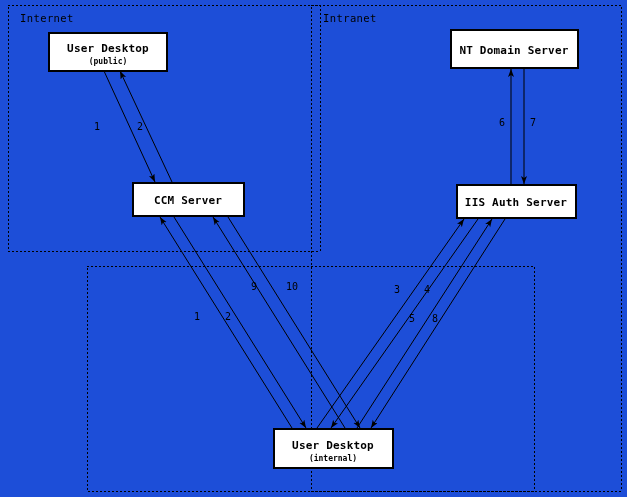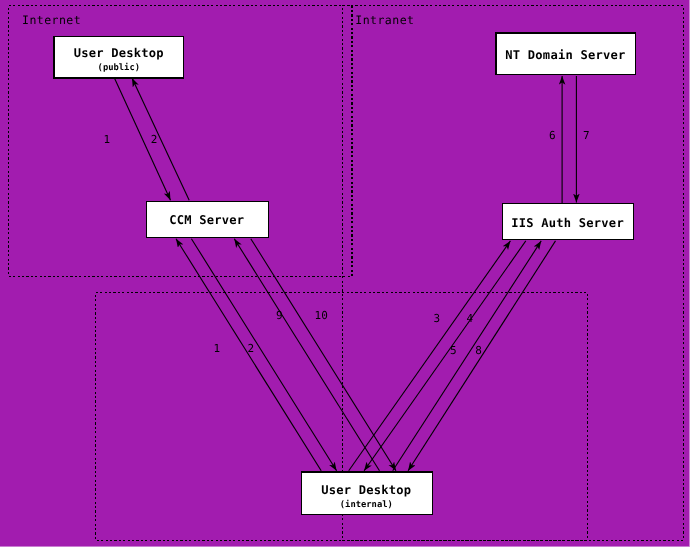--- a/index.html
+++ b/index.html
@@ -10,21 +10,21 @@
   body {
     width: 627px;
     height: 497px;
     font-family: "DejaVu Sans Mono", "Liberation Mono", monospace;
     overflow: hidden;
   }
   #diagram-root {
     position: relative;
     width: 627px;
     height: 497px;
-    background: #a21caf;
+    background: #1d4ed8;
   }
   svg#diagram-svg {
     position: absolute;
     top: 0;
     left: 0;
     width: 627px;
     height: 497px;
     display: block;
   }
   .zone-rect {

